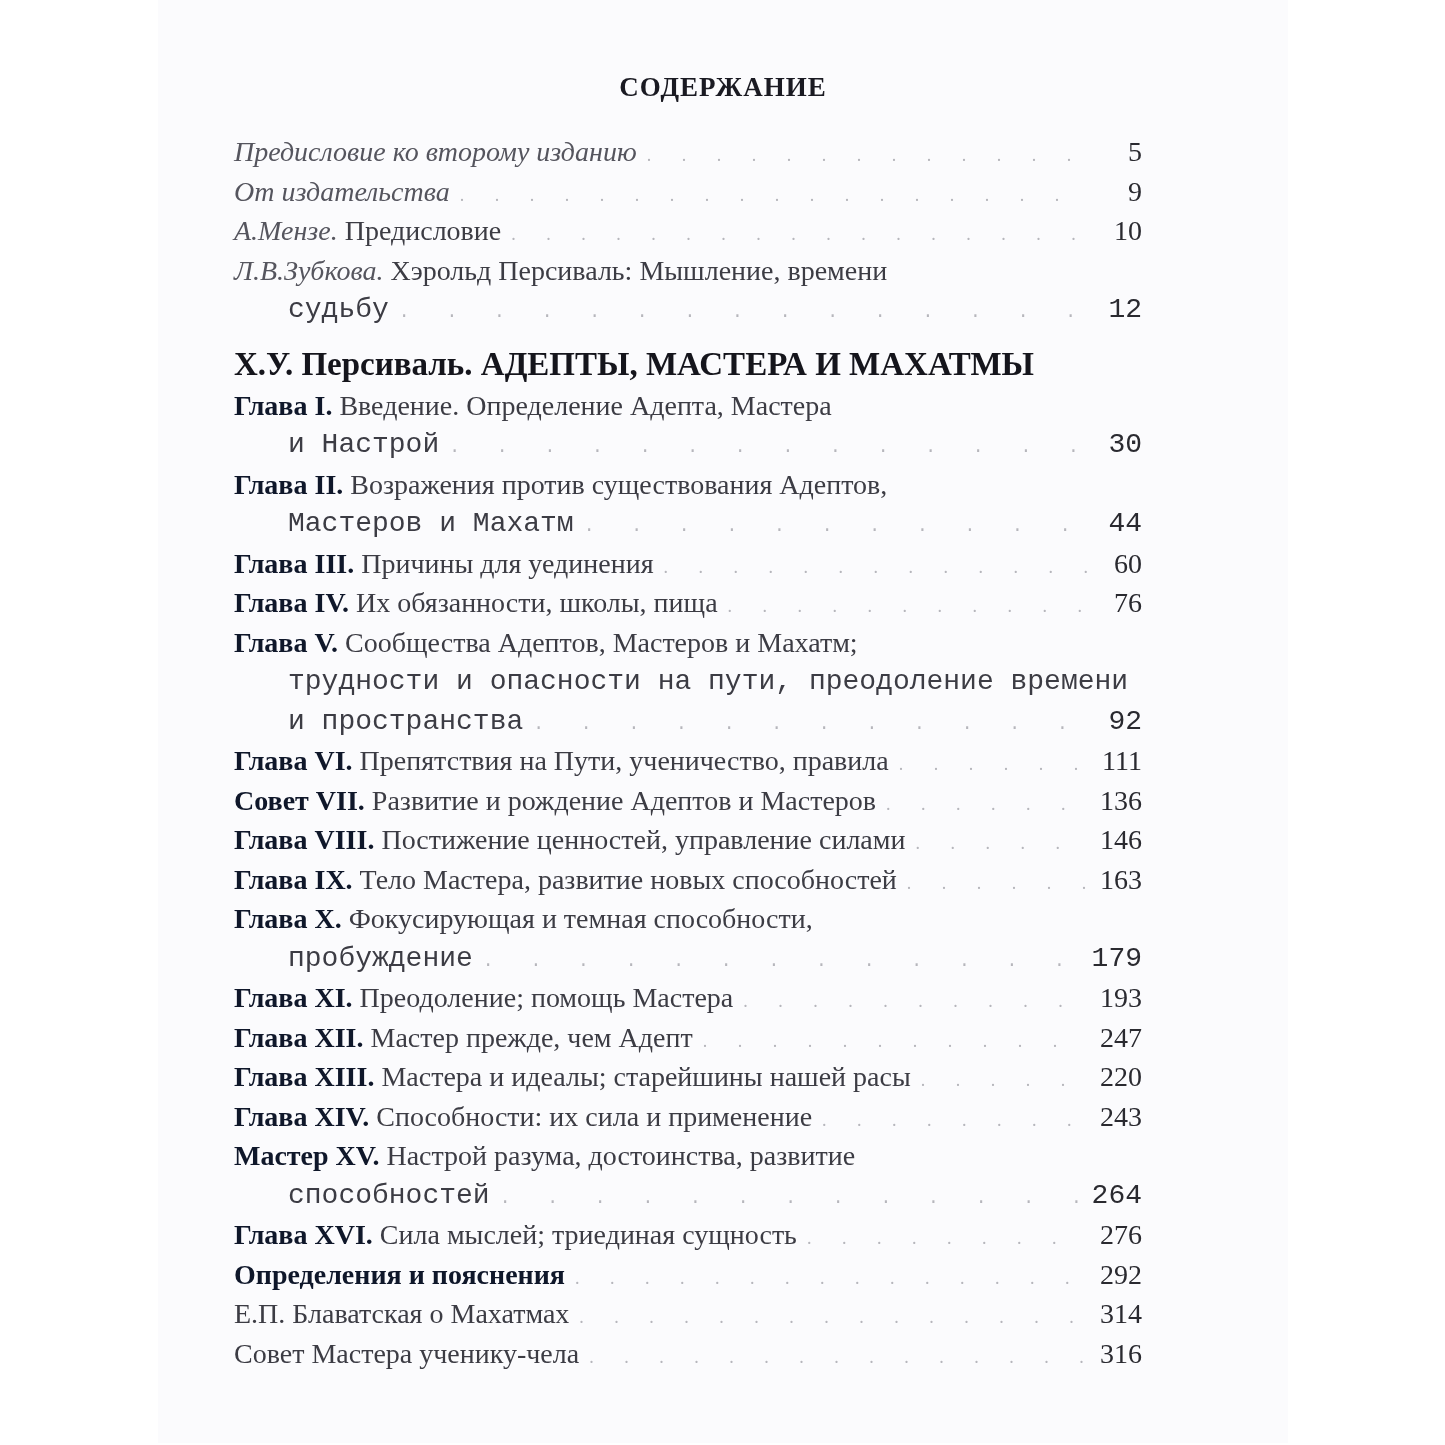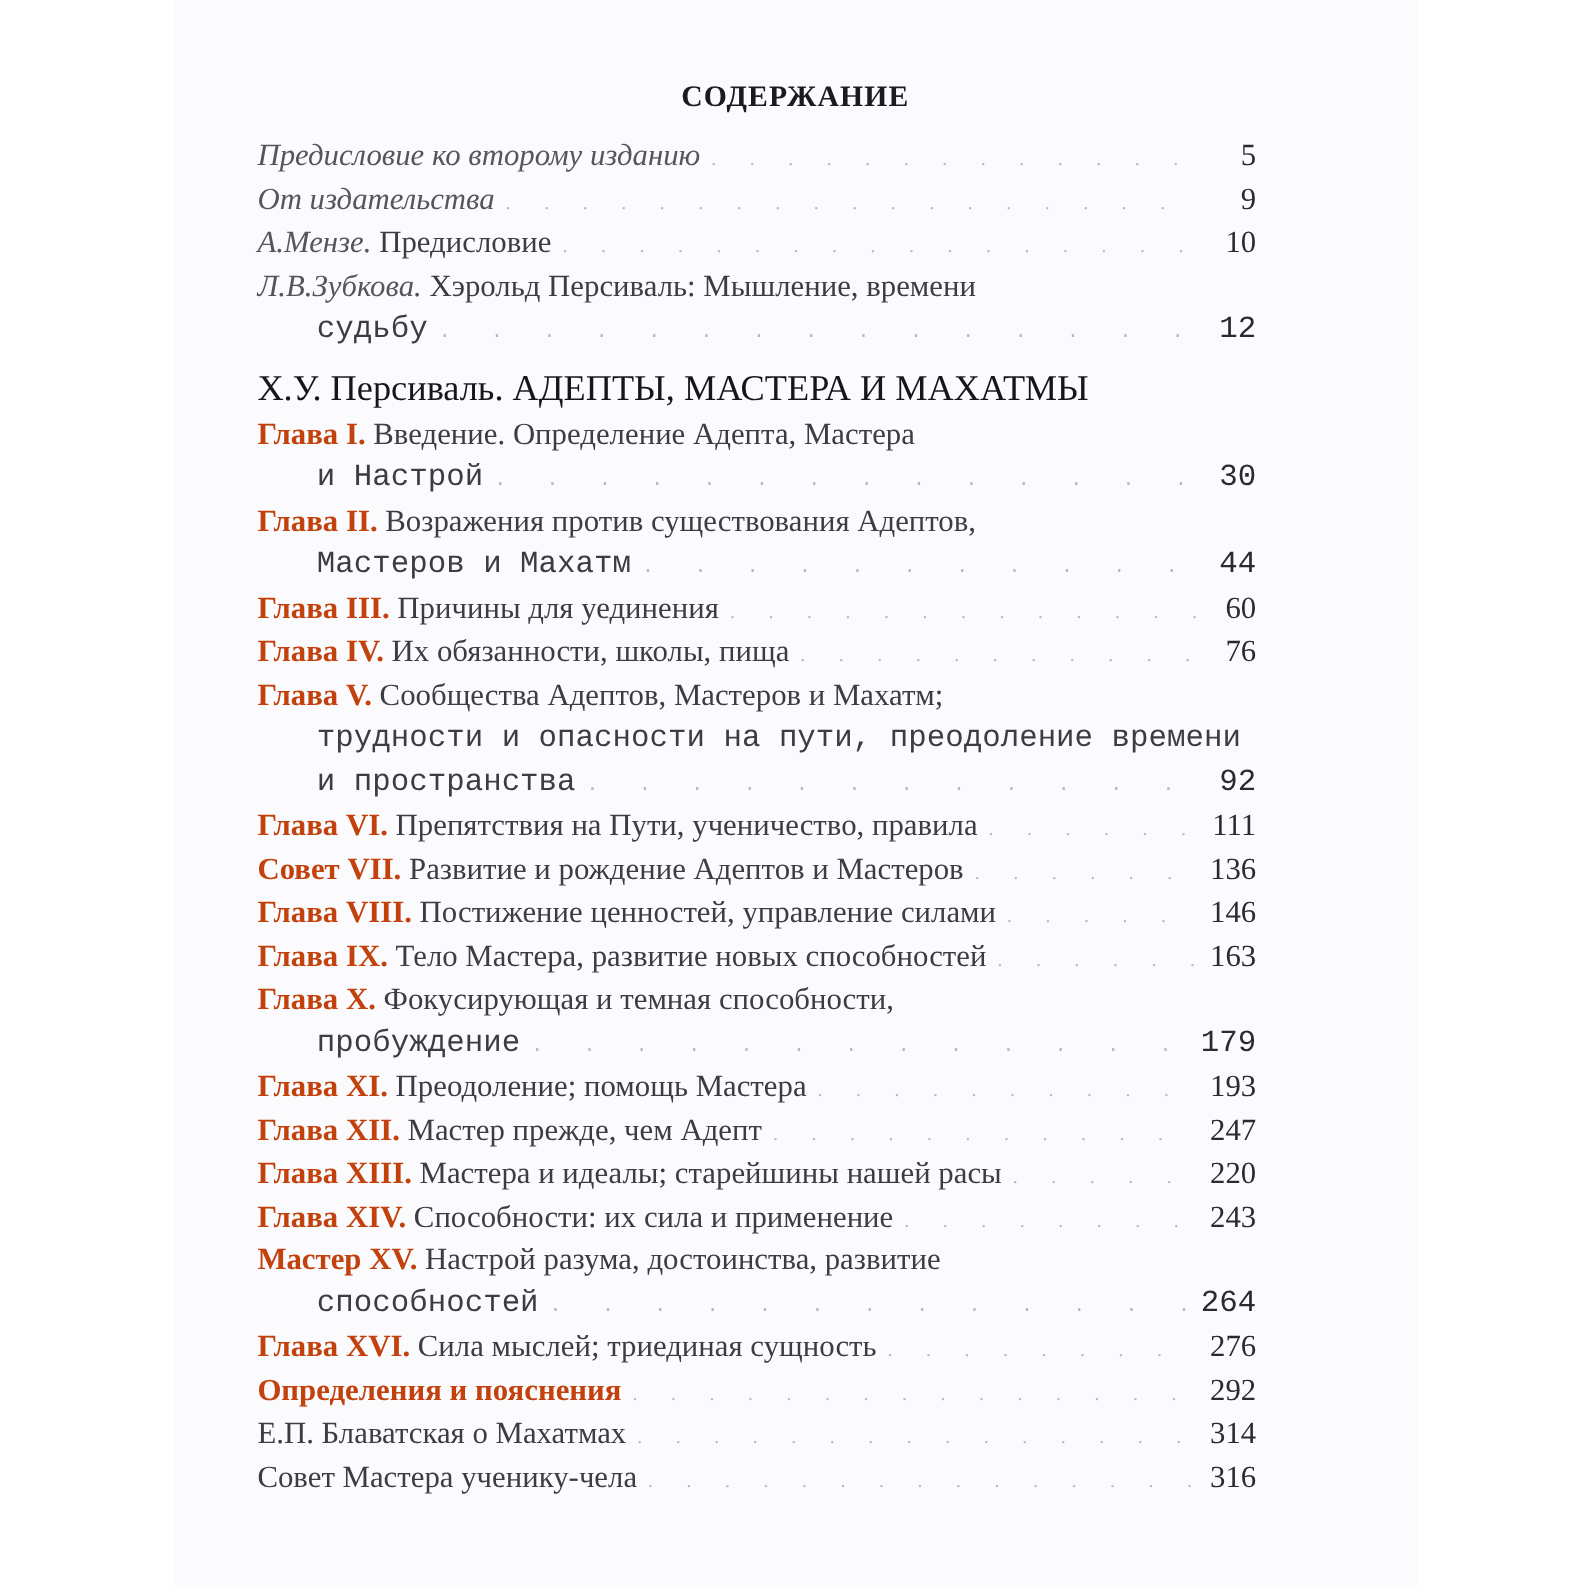--- a/index.html
+++ b/index.html
@@ -23,21 +23,21 @@
       text-align: center;
       font-weight: bold;
       font-size: 27px;
       letter-spacing: 1px;
       color: #1a1a22;
     }
     .toc {
       position: absolute;
       left: 76px; 
       width: 908px; 
-      top: 122px;
+      top: 132px;
     }
     .row {
       position: relative;
       display: flex;
       align-items: baseline;
       height: 39.5px;
       line-height: 39.5px;
       font-size: 28px;
       color: #3c3c44;
       white-space: nowrap;
@@ -55,24 +55,24 @@
       content: ". . . . . . . . . . . . . . . . . . . . . . . . . . . . . . . . . . . . . . . . . . . . . . . . . . . . . . . . . . . . . . . . . . . . ";
     }
     .row .num {
       min-width: 40px;
       text-align: right;
       color: #2a2a30;
     }
     .row.cont { padding-left: 54px; font-family: Liberation Mono, monospace; }
     .row.nolead .leader::before { content: ""; }
     .italic { font-style: italic; color: #55555e; }
-    .b { font-weight: bold; color: #c2410c; }
+    .b { font-weight: bold; color: #0f172a; }
     .section-head {
       font-size: 33px;
-      font-weight: normal;
+      font-weight: bold;
       color: #15151c;
       height: 54px;
       line-height: 64px;
       margin-top: 2px;
       white-space: nowrap;
     }
   </style>
 </head>
 <body>
 

